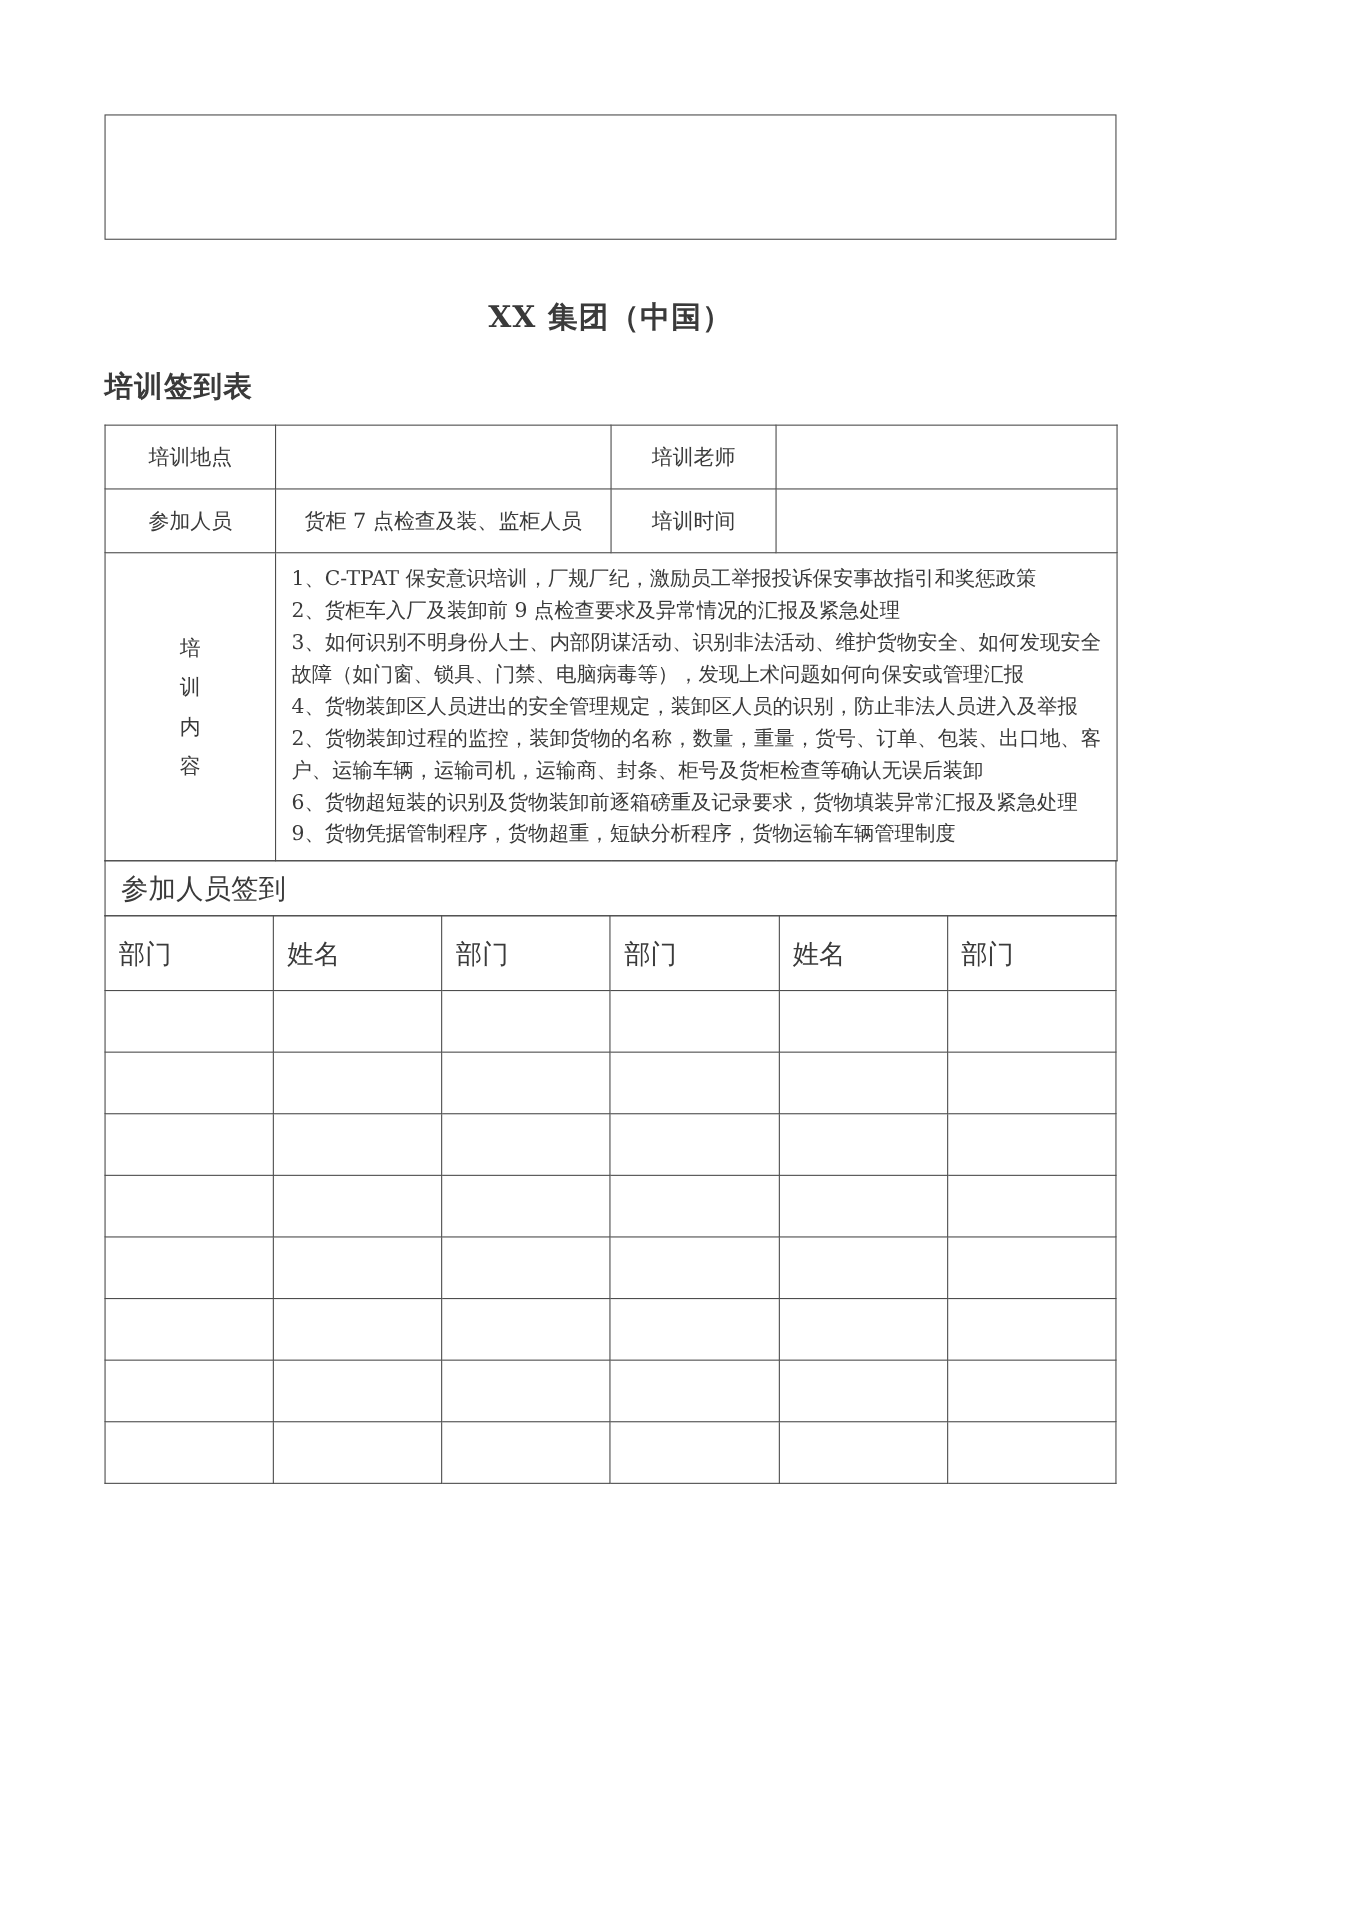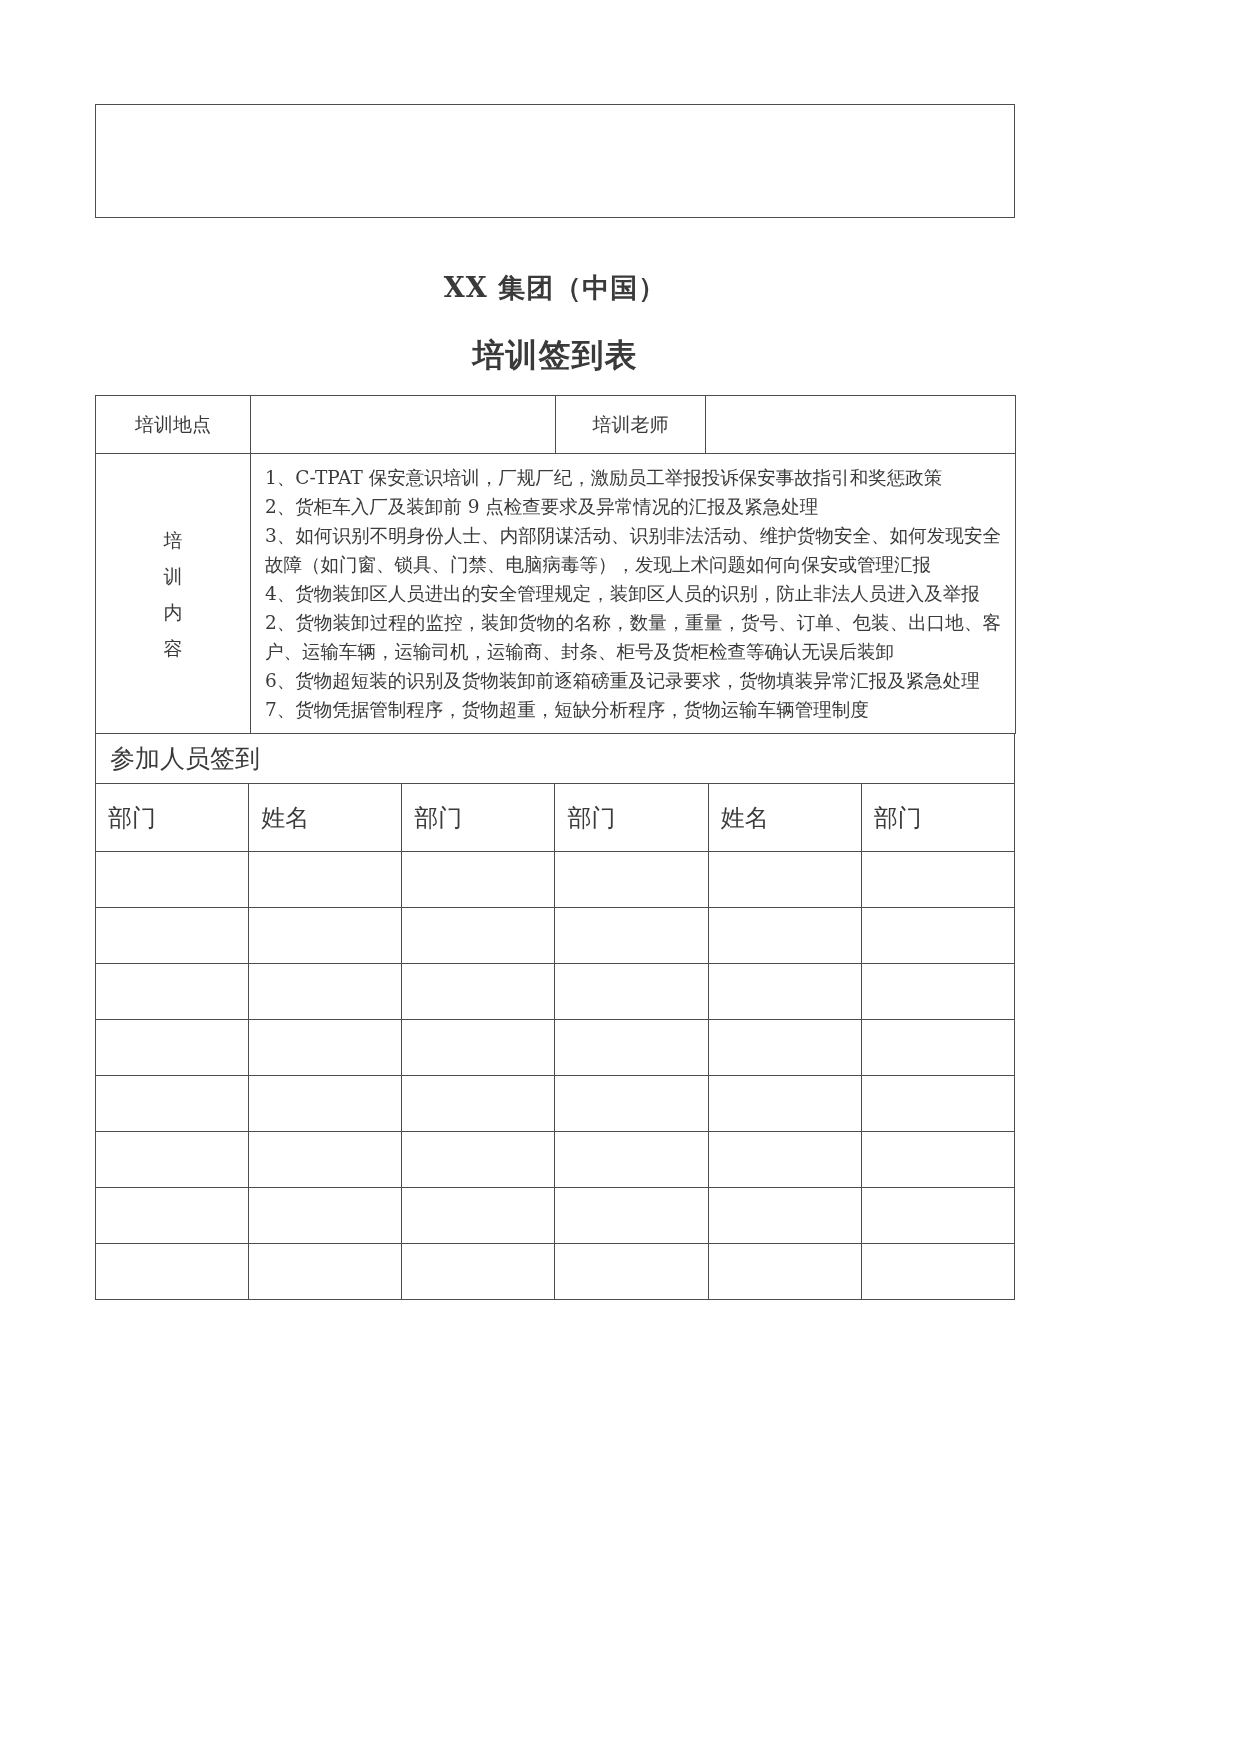--- a/index.html
+++ b/index.html
@@ -25,22 +25,21 @@
   .title {
     margin-top: 52px;
     text-align: center;
     font-size: 27px;
     font-weight: bold;
     letter-spacing: 1px;
   }
   .subtitle {
     margin-top: 28px;
     margin-bottom: 17px;
-    text-align: center;
-    font-size: 32px;
+    font-size: 26px;
     font-weight: bold;
     letter-spacing: 1px;
   }
   table {
     width: 100%;
     border-collapse: collapse;
     table-layout: fixed;
   }
   table + table { margin-top: -1px; font-family: Liberation Serif, serif; }
   td {
@@ -94,37 +93,43 @@
         <col class="c1">
         <col class="c2">
         <col class="c3">
         <col class="c4">
       </colgroup>
     <tbody>
         <tr>
       <td class="label-cell">培训地点</td>
       <td class="value-cell"></td>
       <td class="label-cell">培训老师</td>
+      <td class="value-cell"></td>
+    </tr>
+    <tr>
+      <td class="label-cell">参加人员</td>
+      <td class="value-cell">货柜 7 点检查及装、监柜人员</td>
+      <td class="label-cell">培训时间</td>
       <td class="value-cell"></td>
     </tr>
     <tr>
       <td class="vlabel-cell">
             <div>培</div>
             <div>训</div>
             <div>内</div>
             <div>容</div>
           </td>
       <td class="content-cell" colspan="3">
             <div class="content-item">1、C-TPAT 保安意识培训，厂规厂纪，激励员工举报投诉保安事故指引和奖惩政策</div>
             <div class="content-item">2、货柜车入厂及装卸前 9 点检查要求及异常情况的汇报及紧急处理</div>
             <div class="content-item">3、如何识别不明身份人士、内部阴谋活动、识别非法活动、维护货物安全、如何发现安全故障（如门窗、锁具、门禁、电脑病毒等），发现上术问题如何向保安或管理汇报</div>
             <div class="content-item">4、货物装卸区人员进出的安全管理规定，装卸区人员的识别，防止非法人员进入及举报</div>
             <div class="content-item">2、货物装卸过程的监控，装卸货物的名称，数量，重量，货号、订单、包装、出口地、客户、运输车辆，运输司机，运输商、封条、柜号及货柜检查等确认无误后装卸</div>
             <div class="content-item">6、货物超短装的识别及货物装卸前逐箱磅重及记录要求，货物填装异常汇报及紧急处理</div>
-            <div class="content-item">7、货物凭据管制程序，货物超重，短缺分析程序，货物运输车辆管理制度</div>
+            <div class="content-item">9、货物凭据管制程序，货物超重，短缺分析程序，货物运输车辆管理制度</div>
           </td>
     </tr>
   </tbody>
     </table>
 
   <table>
     <tbody>
         <tr class="section-row">
       <td>参加人员签到</td>
     </tr>

